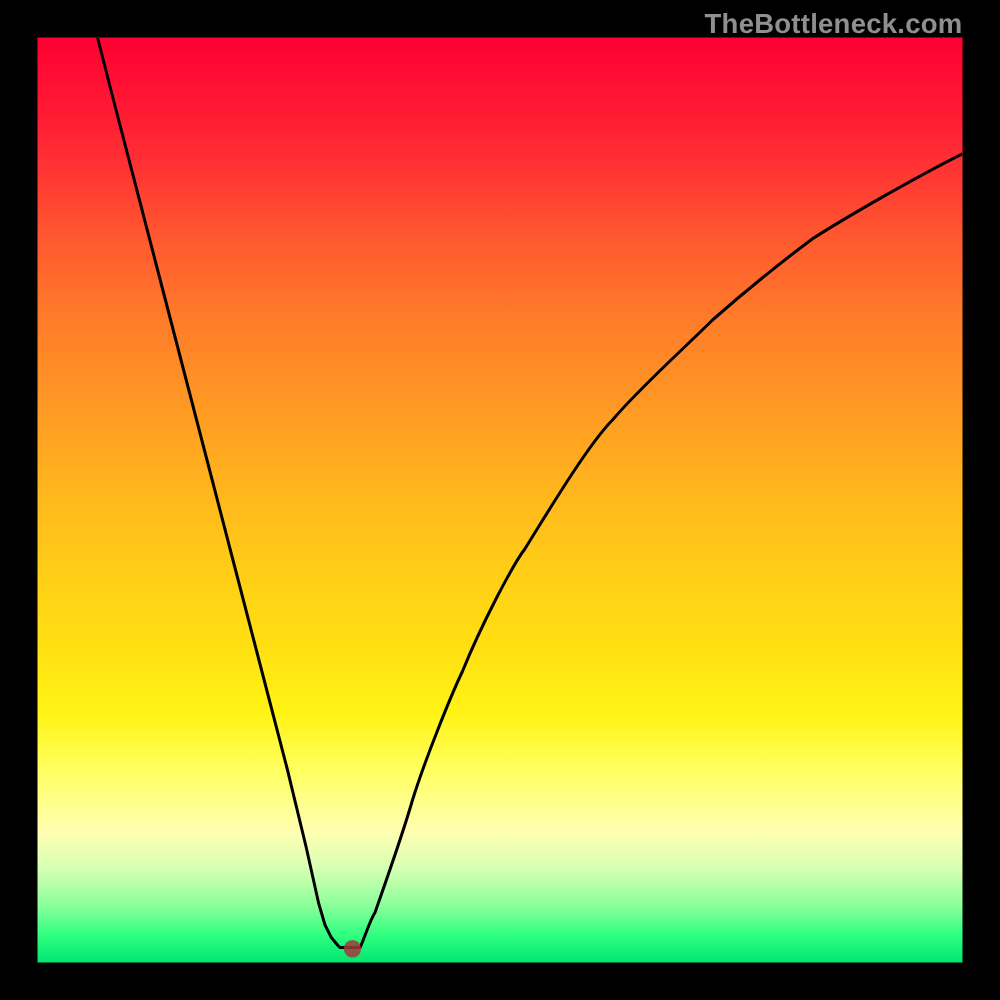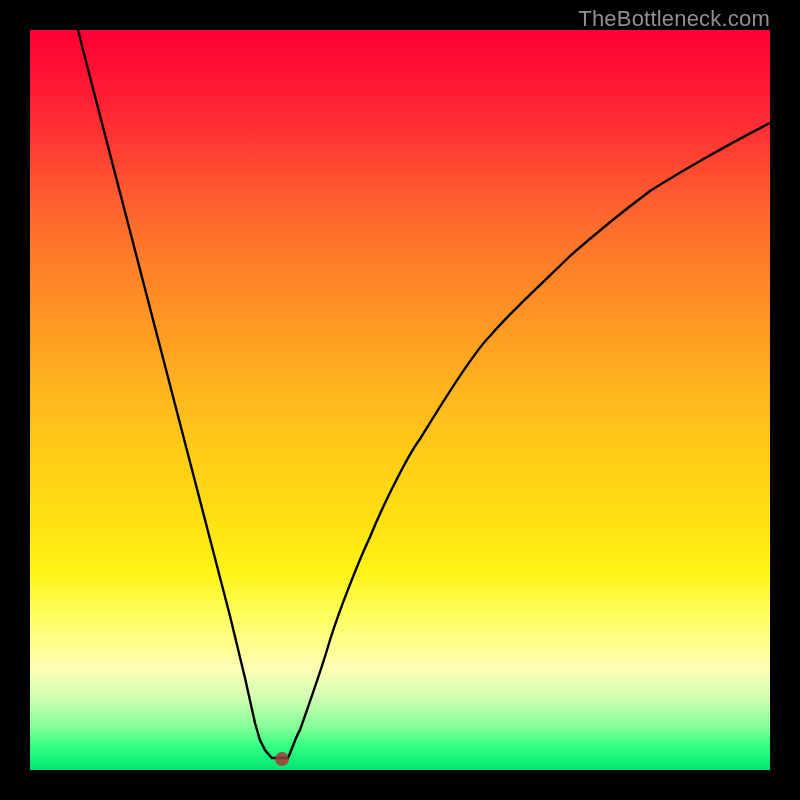--- a/index.html
+++ b/index.html
@@ -61,21 +61,21 @@
     background: #a03a3a;
     opacity: 0.85;
     transform: translate(-50%, -50%);
   }
   .watermark {
     position: absolute;
     top: 6px;
     right: 30px;
     color: #8f8f8f;
     font-size: 22px;
-    font-weight: 400;
+    font-weight: 700;
     letter-spacing: 0.2px;
     user-select: none;
   }
 </style>
 </head>
 <body>
 
 <div class="frame">
 
   <div class="plot-area"></div>

